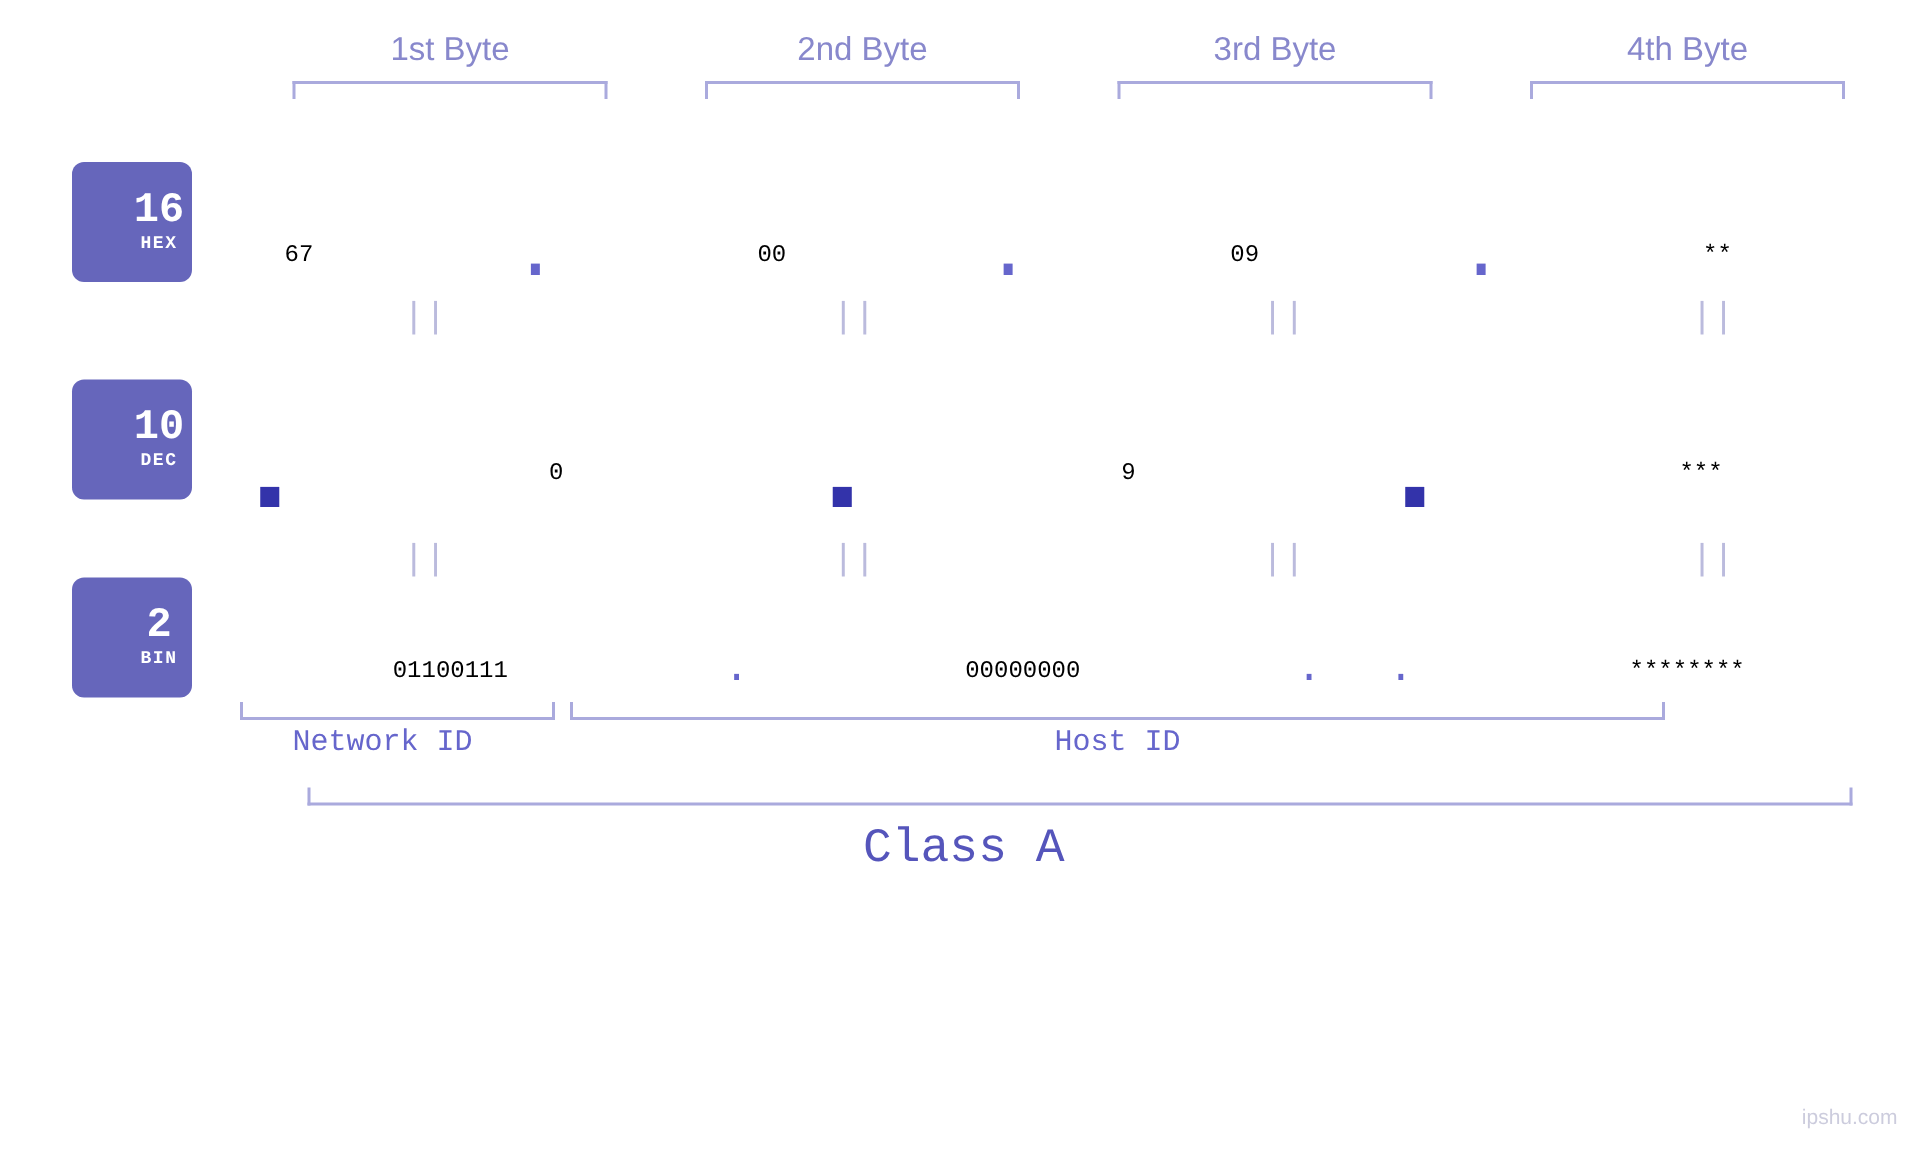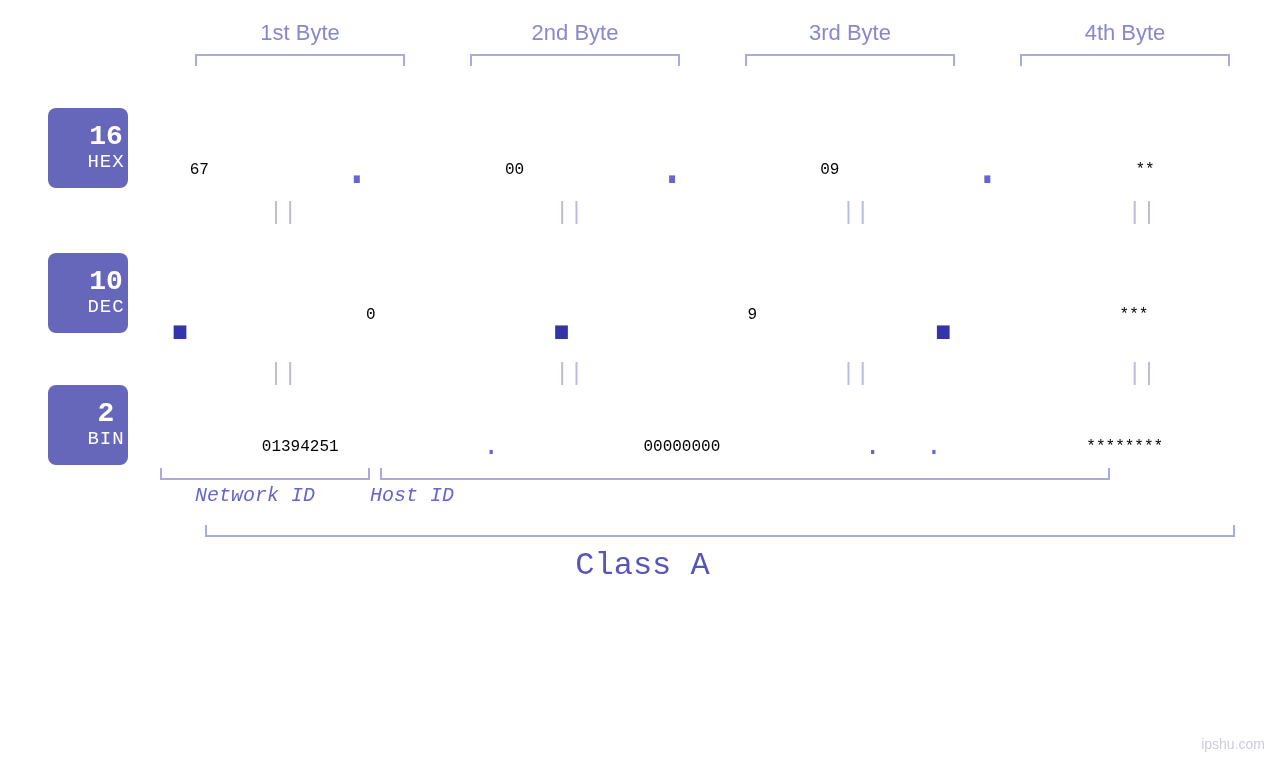--- a/index.html
+++ b/index.html
@@ -72,22 +72,22 @@
       padding-left: 36px;
     }
 
     .base-box .base-num {
       font-size: 28px;
       font-weight: bold;
       line-height: 1;
     }
 
     .base-box .base-name {
-      font-size: 19px;
-      font-weight: normal;
+      font-size: 12px;
+      font-weight: bold;
       letter-spacing: 1px;
     }
 
     .watermark {
       position: absolute;
       bottom: 15px;
       right: 20px;
       color: #ccccdd;
       font-size: 14px;
       font-family: Arial, sans-serif;
@@ -255,21 +255,21 @@
 
   <div class="row-with-base">
     <div class="base-col">
       <div class="base-box">
         <span class="base-num">2</span>
         <span class="base-name">BIN</span>
       </div>
     </div>
     <div class="values-col">
       <div class="segment">
-        <span class="bin-row num-text">01394251</span>
+        <span class="bin-row num-text">01100111</span>
       </div>
       <span class="separator-bin">.</span>
       <div class="segment">
         <span class="bin-row num-text">00000000</span>
       </div>
       <span class="separator-bin">.</span>
       <span class="separator-bin">.</span>
       <div class="segment">
         <span class="bin-row num-text">********</span>
       </div>
@@ -278,23 +278,23 @@
 
   <div style="display:flex; width:1145px; margin-left:140px; margin-top:6px;">
 
     <div style="width:210px; height:12px; border:2px solid #aaaadd; border-top:none; margin-left:20px;"></div>
 
     <div style="width:10px;"></div>
 
     <div style="width:730px; height:12px; border:2px solid #aaaadd; border-top:none;"></div>
   </div>
 
-  <div style="display:flex; width:1145px; margin-left:140px; margin-top:4px;font-style:italic;">
+  <div style="display:flex; width:1145px; margin-left:140px; margin-top:4px;">
     <div style="width:230px; text-align:center; color:#6666cc; font-size:20px; font-family:'Courier New',Courier,monospace;">Network ID</div>
-    <div style="width:750px; text-align:left; color:#6666cc; font-size:20px; font-family:'Courier New',Courier,monospace;">Host ID</div>
+    <div style="width:750px; text-align:center; color:#6666cc; font-size:20px; font-family:'Courier New',Courier,monospace;">Host ID</div>
   </div>
 
   <div style="width:1030px; margin-left:155px; height:12px; border:2px solid #aaaadd; border-top:none; margin-top:18px;"></div>
 
   <div style="width:1227px; text-align:center; margin-top:10px;">
     <span style="color:#5555bb; font-size:32px; font-family:'Courier New',Courier,monospace;">Class A</span>
   </div>
 
   <div class="watermark">ipshu.com</div>
 </div>

